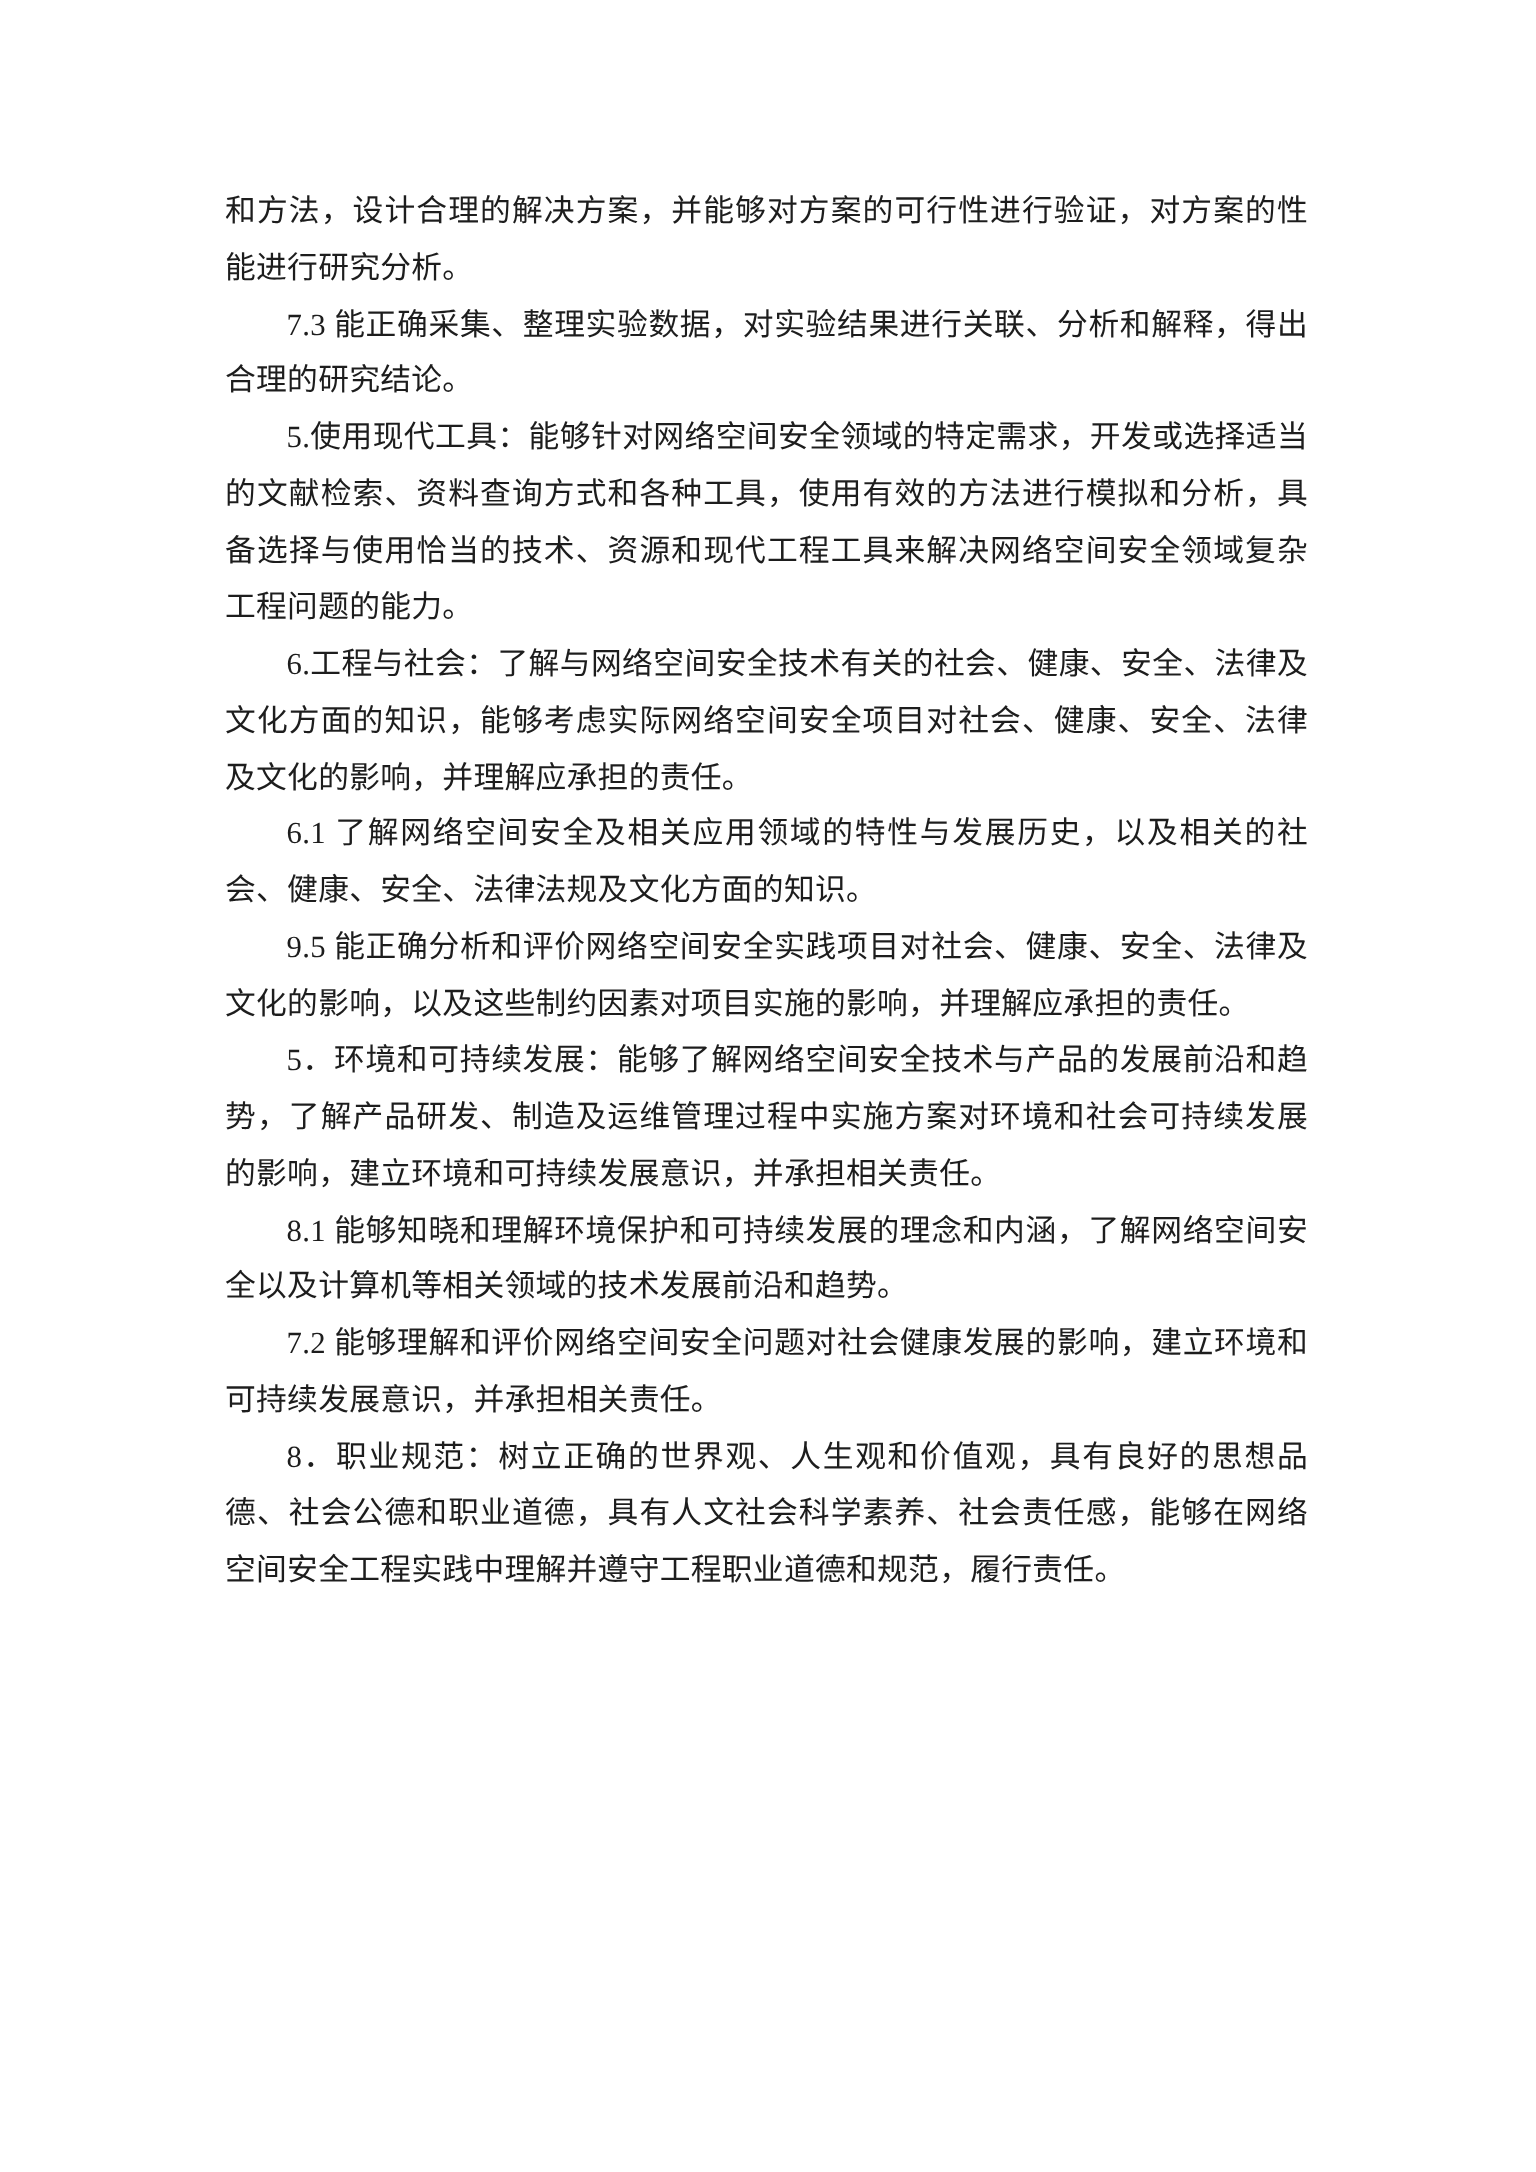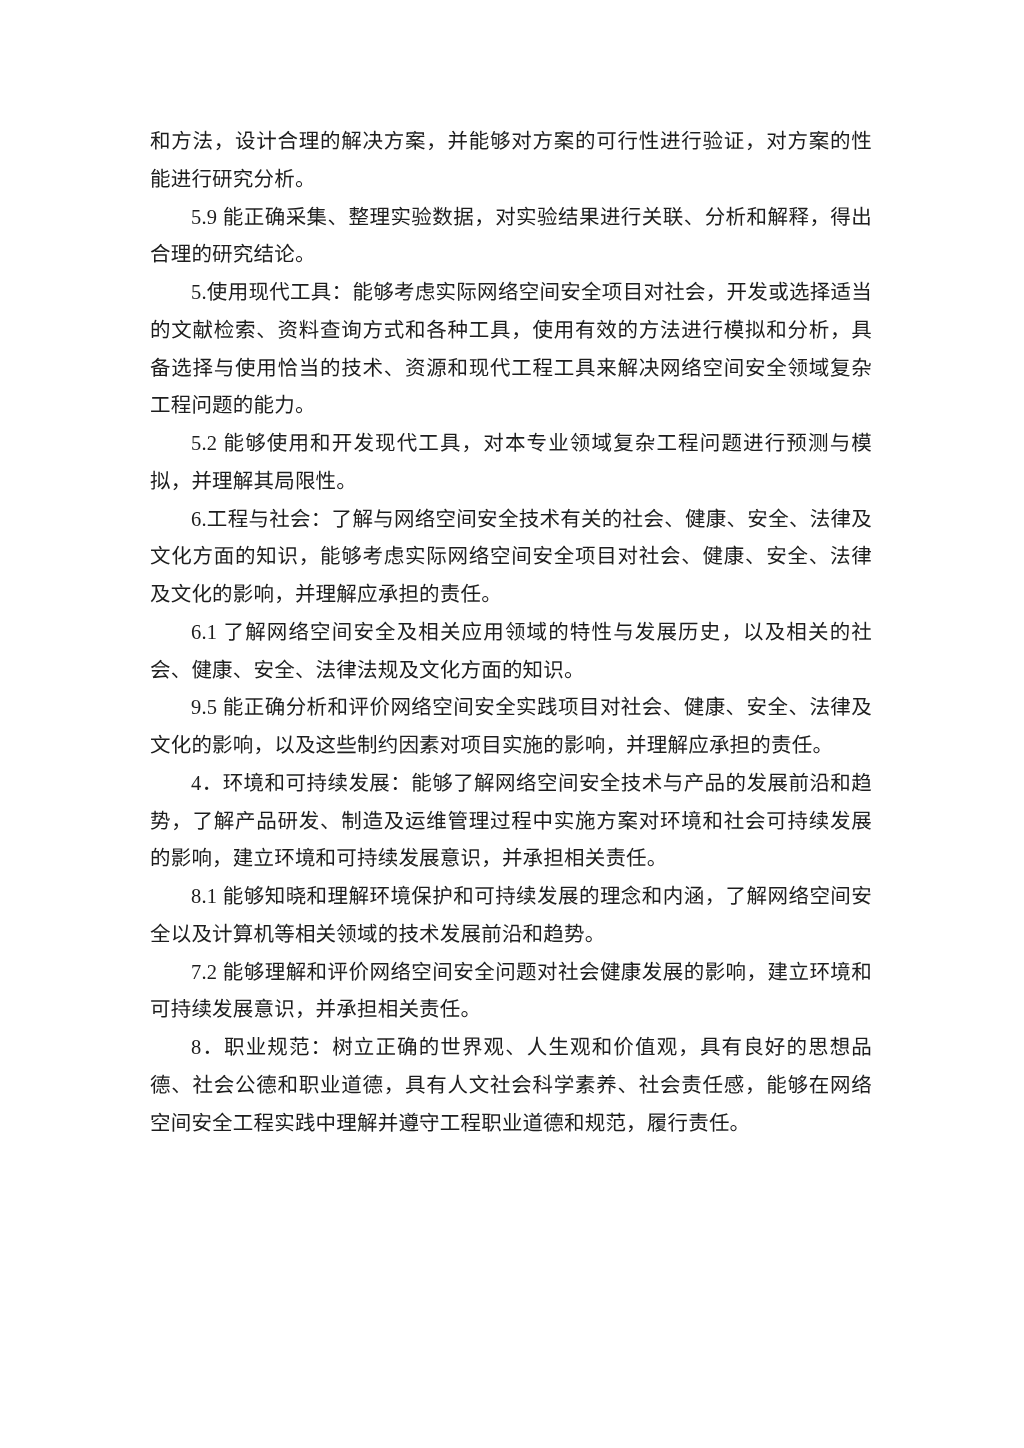--- a/index.html
+++ b/index.html
@@ -37,24 +37,23 @@
   .content strong {
     font-weight: 400;
   }
 </style>
 </head>
 <body>
 
 <main class="page" style="background: rgb(255, 255, 255);">
   <section class="content" id="doc-content" style="color: rgb(29, 29, 29);">
       <p class=""><span>和方法，设计合理的解决方案，并能够对方案的可行性进行验证，对方案的性能进行研究分析。</span></p>
-      <p class="indent"><span>5.9 能正确采集、整理实验数据，对实验结果进行关联、分析和解释，得出合理的研究结论。</span></p>
-      <p class="indent"><strong>5.使用现代工具：</strong><span>能够考虑实际网络空间安全项目对社会，开发或选择适当的文献检索、资料查询方式和各种工具，使用有效的方法进行模拟和分析，具备选择与使用恰当的技术、资源和现代工程工具来解决网络空间安全领域复杂工程问题的能力。</span></p>
-      <p class="indent"><span>5.2 能够使用和开发现代工具，对本专业领域复杂工程问题进行预测与模拟，并理解其局限性。</span></p>
+      <p class="indent"><span>7.3 能正确采集、整理实验数据，对实验结果进行关联、分析和解释，得出合理的研究结论。</span></p>
+      <p class="indent"><strong>5.使用现代工具：</strong><span>能够针对网络空间安全领域的特定需求，开发或选择适当的文献检索、资料查询方式和各种工具，使用有效的方法进行模拟和分析，具备选择与使用恰当的技术、资源和现代工程工具来解决网络空间安全领域复杂工程问题的能力。</span></p>
       <p class="indent"><strong>6.工程与社会：</strong><span>了解与网络空间安全技术有关的社会、健康、安全、法律及文化方面的知识，能够考虑实际网络空间安全项目对社会、健康、安全、法律及文化的影响，并理解应承担的责任。</span></p>
       <p class="indent"><span>6.1 了解网络空间安全及相关应用领域的特性与发展历史，以及相关的社会、健康、安全、法律法规及文化方面的知识。</span></p>
       <p class="indent"><span>9.5 能正确分析和评价网络空间安全实践项目对社会、健康、安全、法律及文化的影响，以及这些制约因素对项目实施的影响，并理解应承担的责任。</span></p>
-      <p class="indent"><strong>4．环境和可持续发展：</strong><span>能够了解网络空间安全技术与产品的发展前沿和趋势，了解产品研发、制造及运维管理过程中实施方案对环境和社会可持续发展的影响，建立环境和可持续发展意识，并承担相关责任。</span></p>
+      <p class="indent"><strong>5．环境和可持续发展：</strong><span>能够了解网络空间安全技术与产品的发展前沿和趋势，了解产品研发、制造及运维管理过程中实施方案对环境和社会可持续发展的影响，建立环境和可持续发展意识，并承担相关责任。</span></p>
       <p class="indent"><span>8.1 能够知晓和理解环境保护和可持续发展的理念和内涵，了解网络空间安全以及计算机等相关领域的技术发展前沿和趋势。</span></p>
       <p class="indent"><span>7.2 能够理解和评价网络空间安全问题对社会健康发展的影响，建立环境和可持续发展意识，并承担相关责任。</span></p>
       <p class="indent"><strong>8．职业规范：</strong><span>树立正确的世界观、人生观和价值观，具有良好的思想品德、社会公德和职业道德，具有人文社会科学素养、社会责任感，能够在网络空间安全工程实践中理解并遵守工程职业道德和规范，履行责任。</span></p>
     </section>
 </main>
 
 </body></html>

